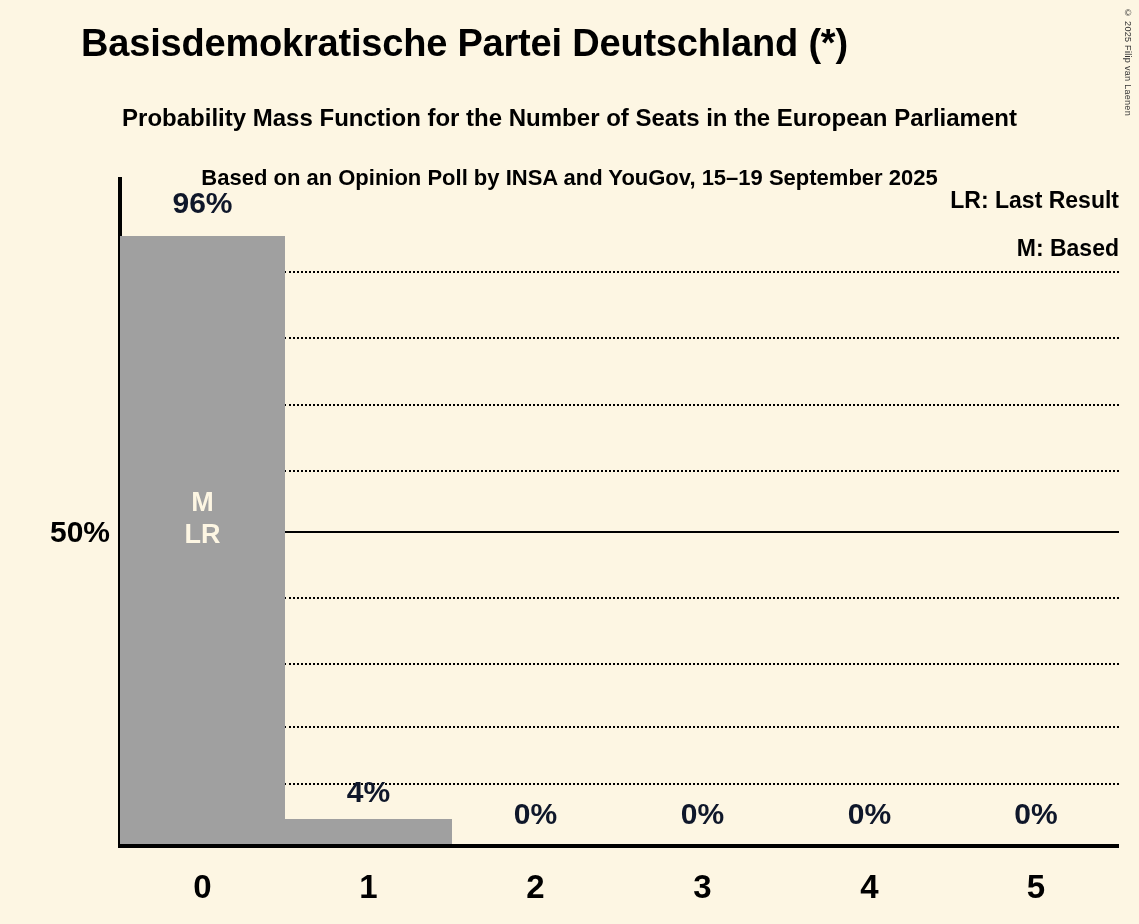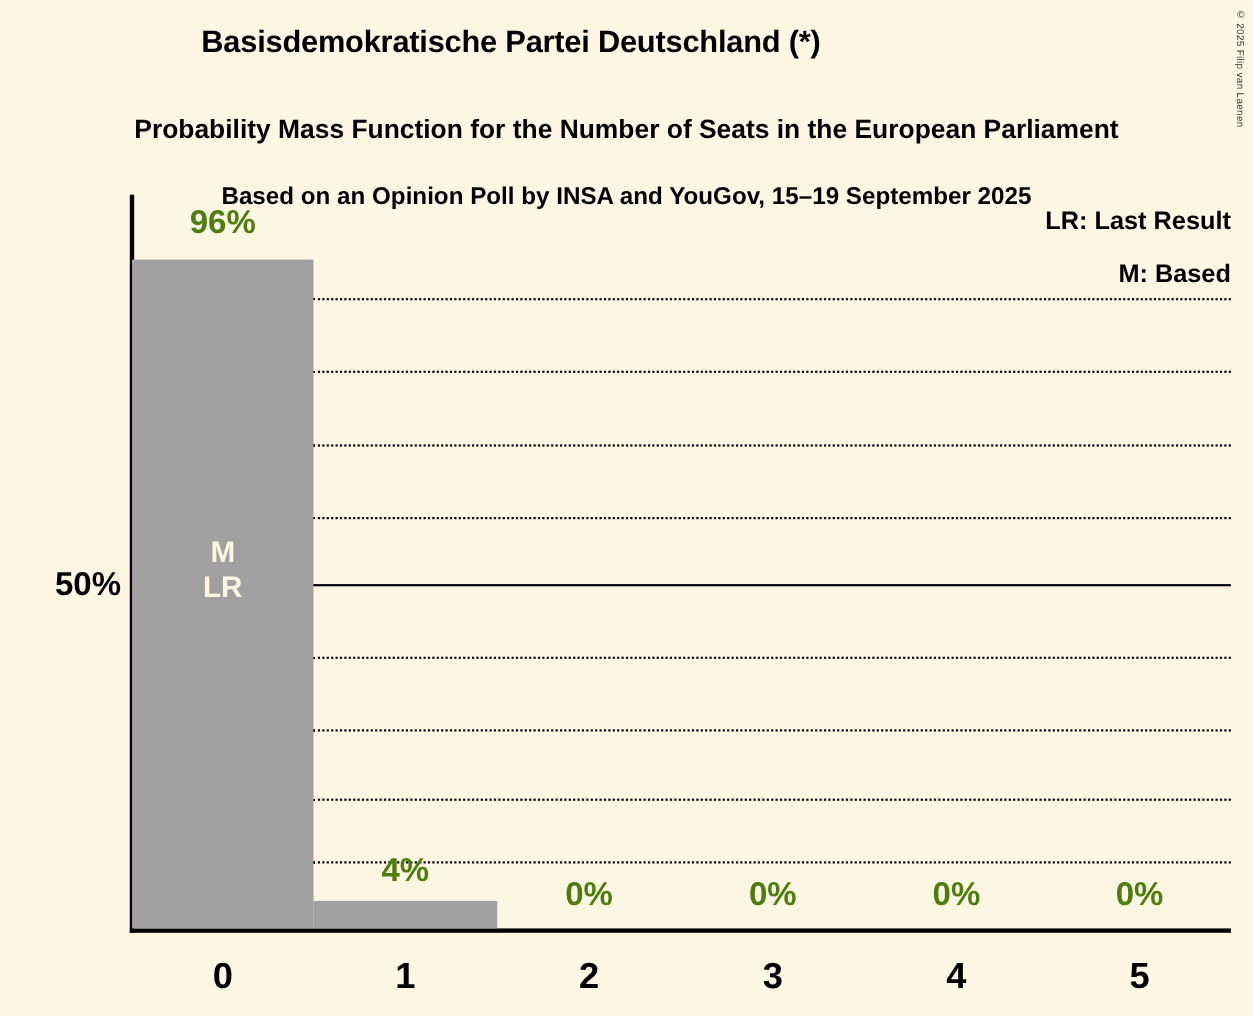--- a/index.html
+++ b/index.html
@@ -20,21 +20,21 @@
     left: 0; top: 0;
     width: 1139px;
     height: 924px;
   }
   .title {
     position: absolute;
     left: 0;
     top: 22px;
     width: 929px;
     text-align: center;
-    font-size: 28px;
+    font-size: 38px;
     font-weight: bold;
     letter-spacing: -0.2px;
   }
   .subtitle {
     position: absolute;
     left: 0;
     top: 104px;
     width: 1139px;
     text-align: center;
     font-size: 24px;
@@ -97,21 +97,21 @@
   .bar {
     position: absolute;
     bottom: 4px;
     background: #a0a0a0;
   }
   .bar-label {
     position: absolute;
     text-align: center;
     font-size: 30px;
     font-weight: bold;
-    color: #4d7c0f;
+    color: #0f172a;
   }
   .bar-annot {
     position: absolute;
     text-align: center;
     font-size: 27px;
     font-weight: bold;
     color: #fdf6e3;
     line-height: 1.18;
   }
   .y-label {

